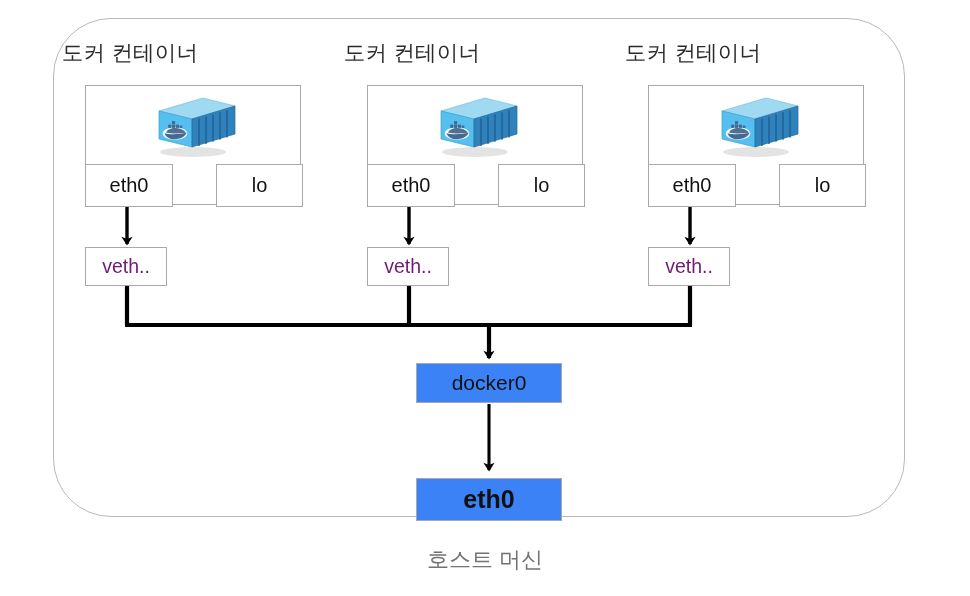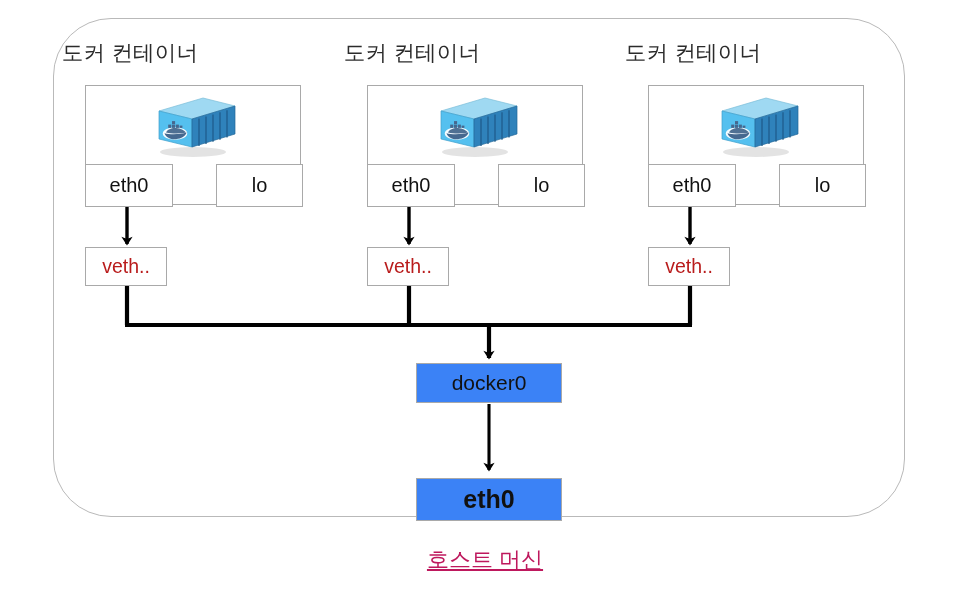--- a/index.html
+++ b/index.html
@@ -87,21 +87,21 @@
   
   .veth-box {
     position: absolute;
     box-sizing: border-box;
     border: 1.3px solid #a9a9a9;
     background: #ffffff;
     display: flex;
     align-items: center;
     justify-content: center;
     font-size: 19.5px;
-    color: #b91c1c;
+    color: #701a75;
   }
 
   
   .node-box {
     position: absolute;
     box-sizing: border-box;
     border: 1.3px solid #a9a9a9;
     background: #3b82f6;
     display: flex;
     align-items: center;
@@ -114,23 +114,22 @@
     font-size: 25px;
   }
 
   
   .host-caption {
     position: absolute;
     left: 0;
     right: 0;
     text-align: center;
     font-size: 22px;
-    color: #be185d;
+    color: #737373;
     white-space: nowrap;
-    text-decoration: underline;
   }
 </style>
 </head>
 <body>
 
 <div id="stage">
 
   <div class="host-boundary"></div>
 
   <svg id="wires" viewBox="0 0 970 596">

